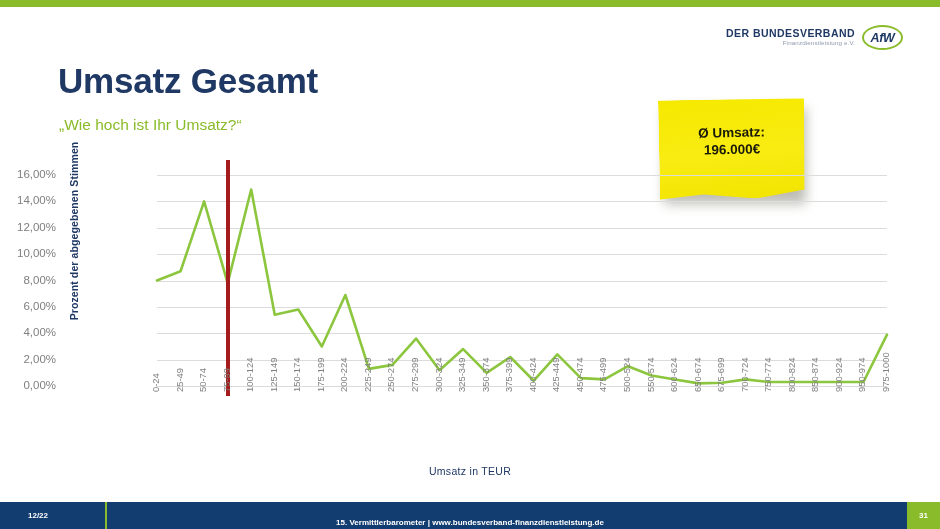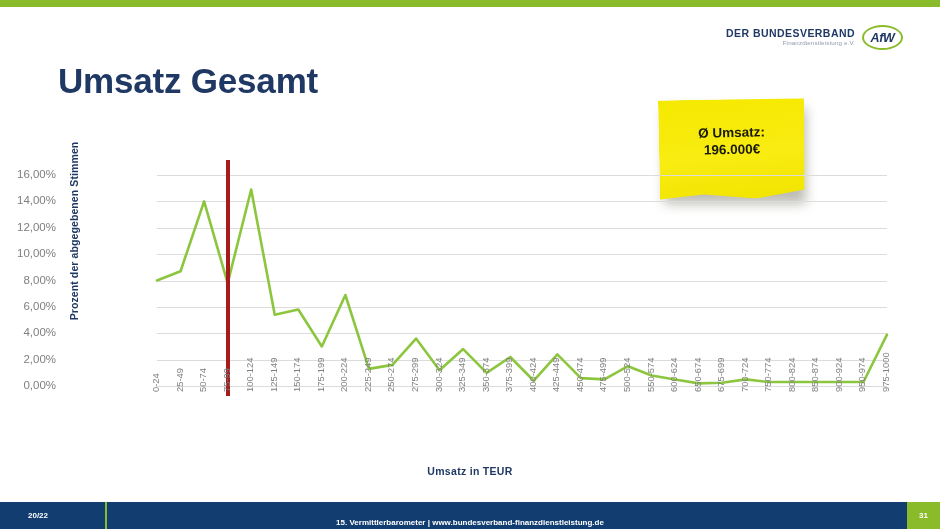--- a/index.html
+++ b/index.html
@@ -94,21 +94,21 @@
     position: absolute;
     font-size: 9.4px; color: #7f7f7f;
     writing-mode: vertical-rl;
     transform: rotate(180deg);
     white-space: nowrap;
     transform-origin: left top;
   }
   #x-axis-title {
     position: absolute; left: 0; top: 465px; width: 940px;
     text-align: center;
-    font-size: 10.5px; font-weight: bold; color: #1F3864;
+    font-size: 10.5px; font-weight: normal; color: #1F3864;
     letter-spacing: .3px;
   }
   #median-line {
     position: absolute; width: 4px;
     background: #A61B1B;
   }
   #median-label {
     position: absolute;
     font-size: 16px; color: #A61B1B;
     white-space: nowrap;
@@ -151,20 +151,21 @@
 
   <div id="logo">
     <div id="logo-text">
       <div id="logo-line1">DER BUNDESVERBAND</div>
       <div id="logo-line2">Finanzdienstleistung e.V.</div>
     </div>
     <div id="logo-oval">
       <span id="logo-afw">AfW</span>
     </div>
   </div>
+  <div id="page-subtitle">„Wie hoch ist Ihr Umsatz?“</div>
 
   <div id="sticky-wrap">
     <div id="sticky-shadow"></div>
     <div id="sticky-note">
       <div id="sticky-inner">
         <div class="sticky-line">Ø Umsatz:</div>
         <div class="sticky-line">196.000€</div>
       </div>
     </div>
   </div>
@@ -229,18 +230,18 @@
         <div class="x-tick-label" style="left: 820.355px; top: 392px;">850-874</div>
         <div class="x-tick-label" style="left: 843.903px; top: 392px;">900-924</div>
         <div class="x-tick-label" style="left: 867.452px; top: 392px;">950-974</div>
         <div class="x-tick-label" style="left: 891px; top: 392px;">975-1000</div>
       </div>
     <div id="x-axis-title">Umsatz  in TEUR</div>
   </div>
 
   <div id="footer">
     <div id="footer-center">15. Vermittlerbarometer | www.bundesverband-finanzdienstleistung.de</div>
-    <div id="footer-page">20/22</div>
+    <div id="footer-page">12/22</div>
     <div id="footer-divider"></div>
     <div id="footer-slideno">31</div>
   </div>
 
 </div>
 
 </body></html>

